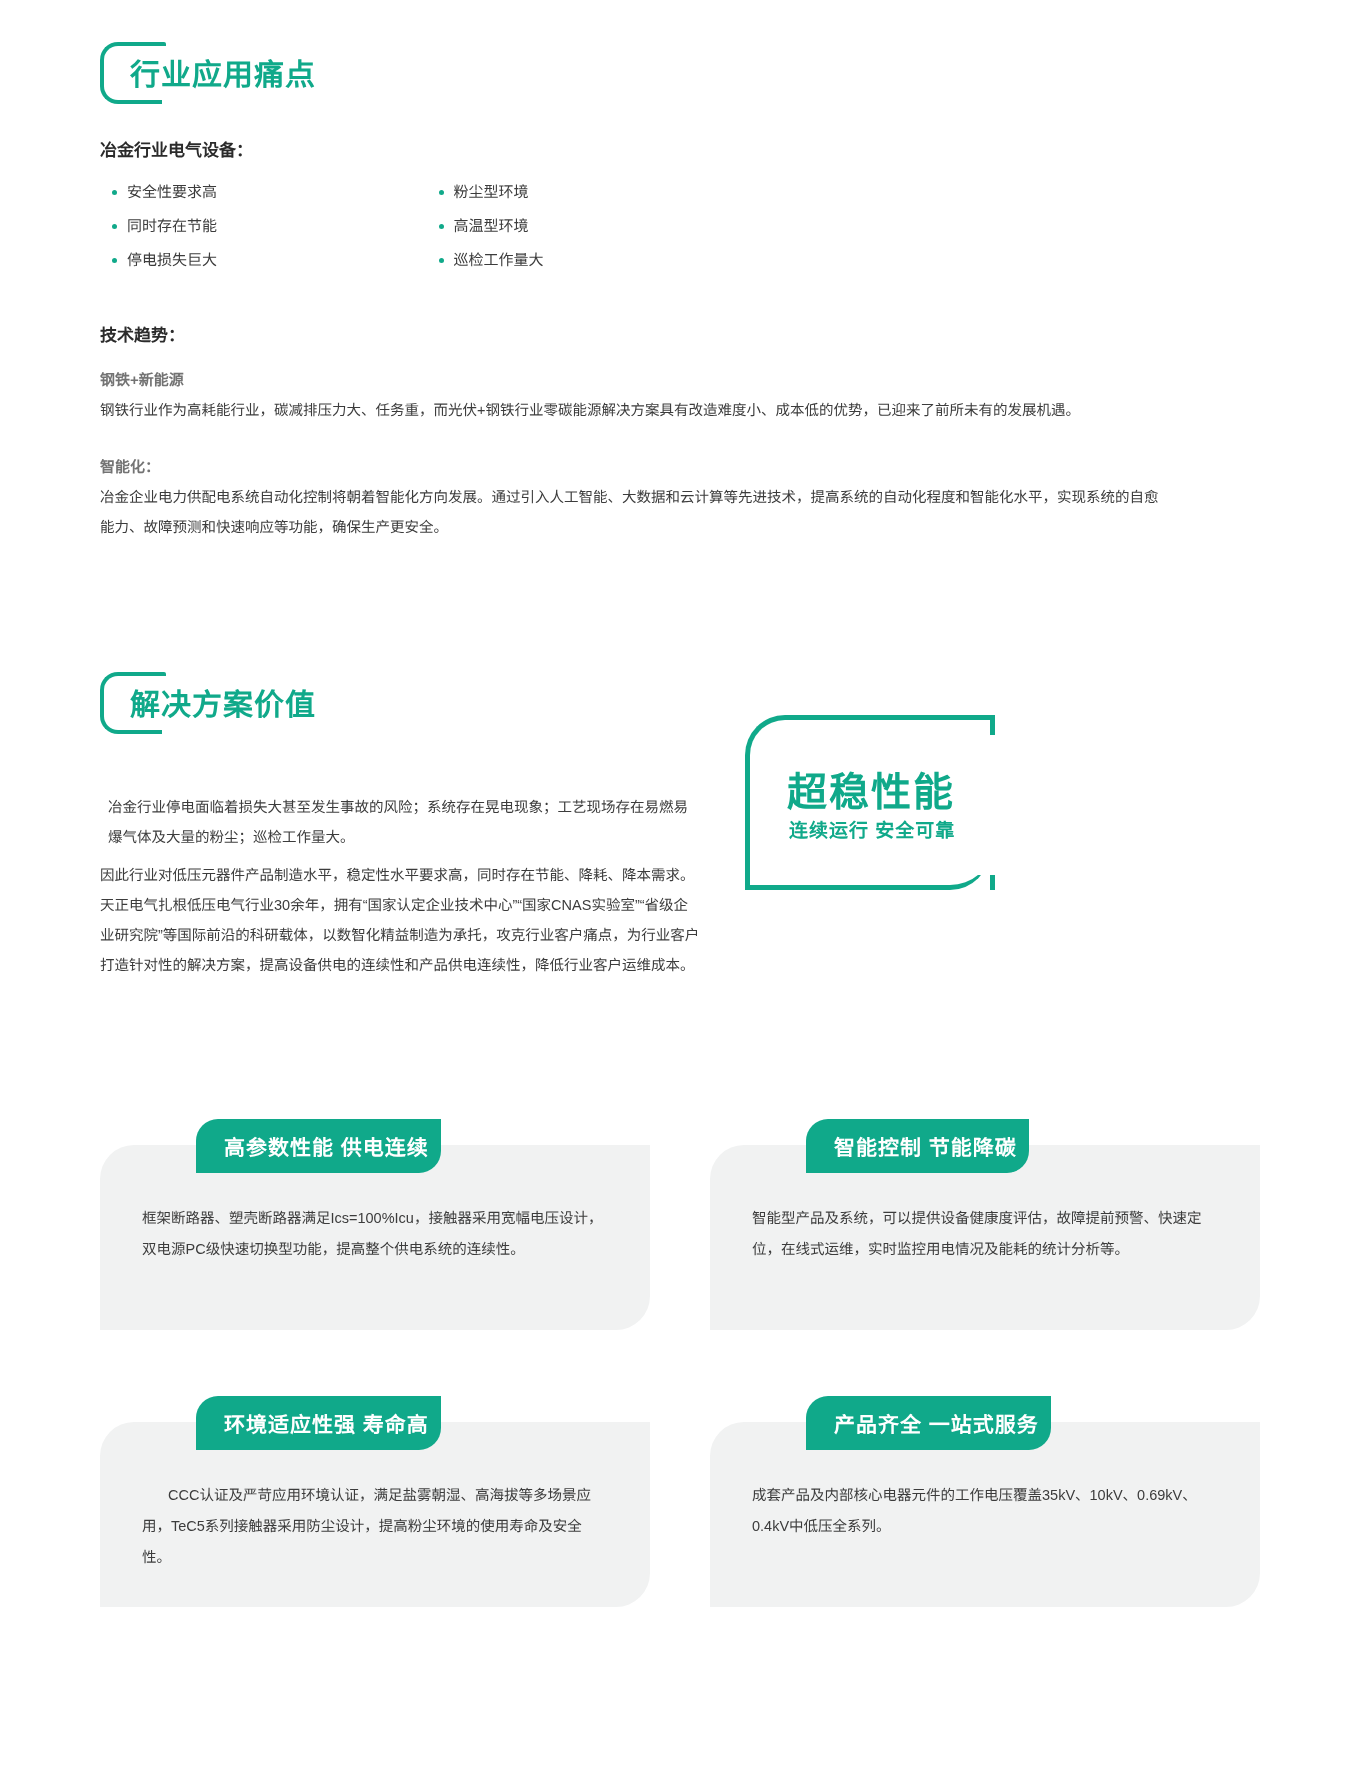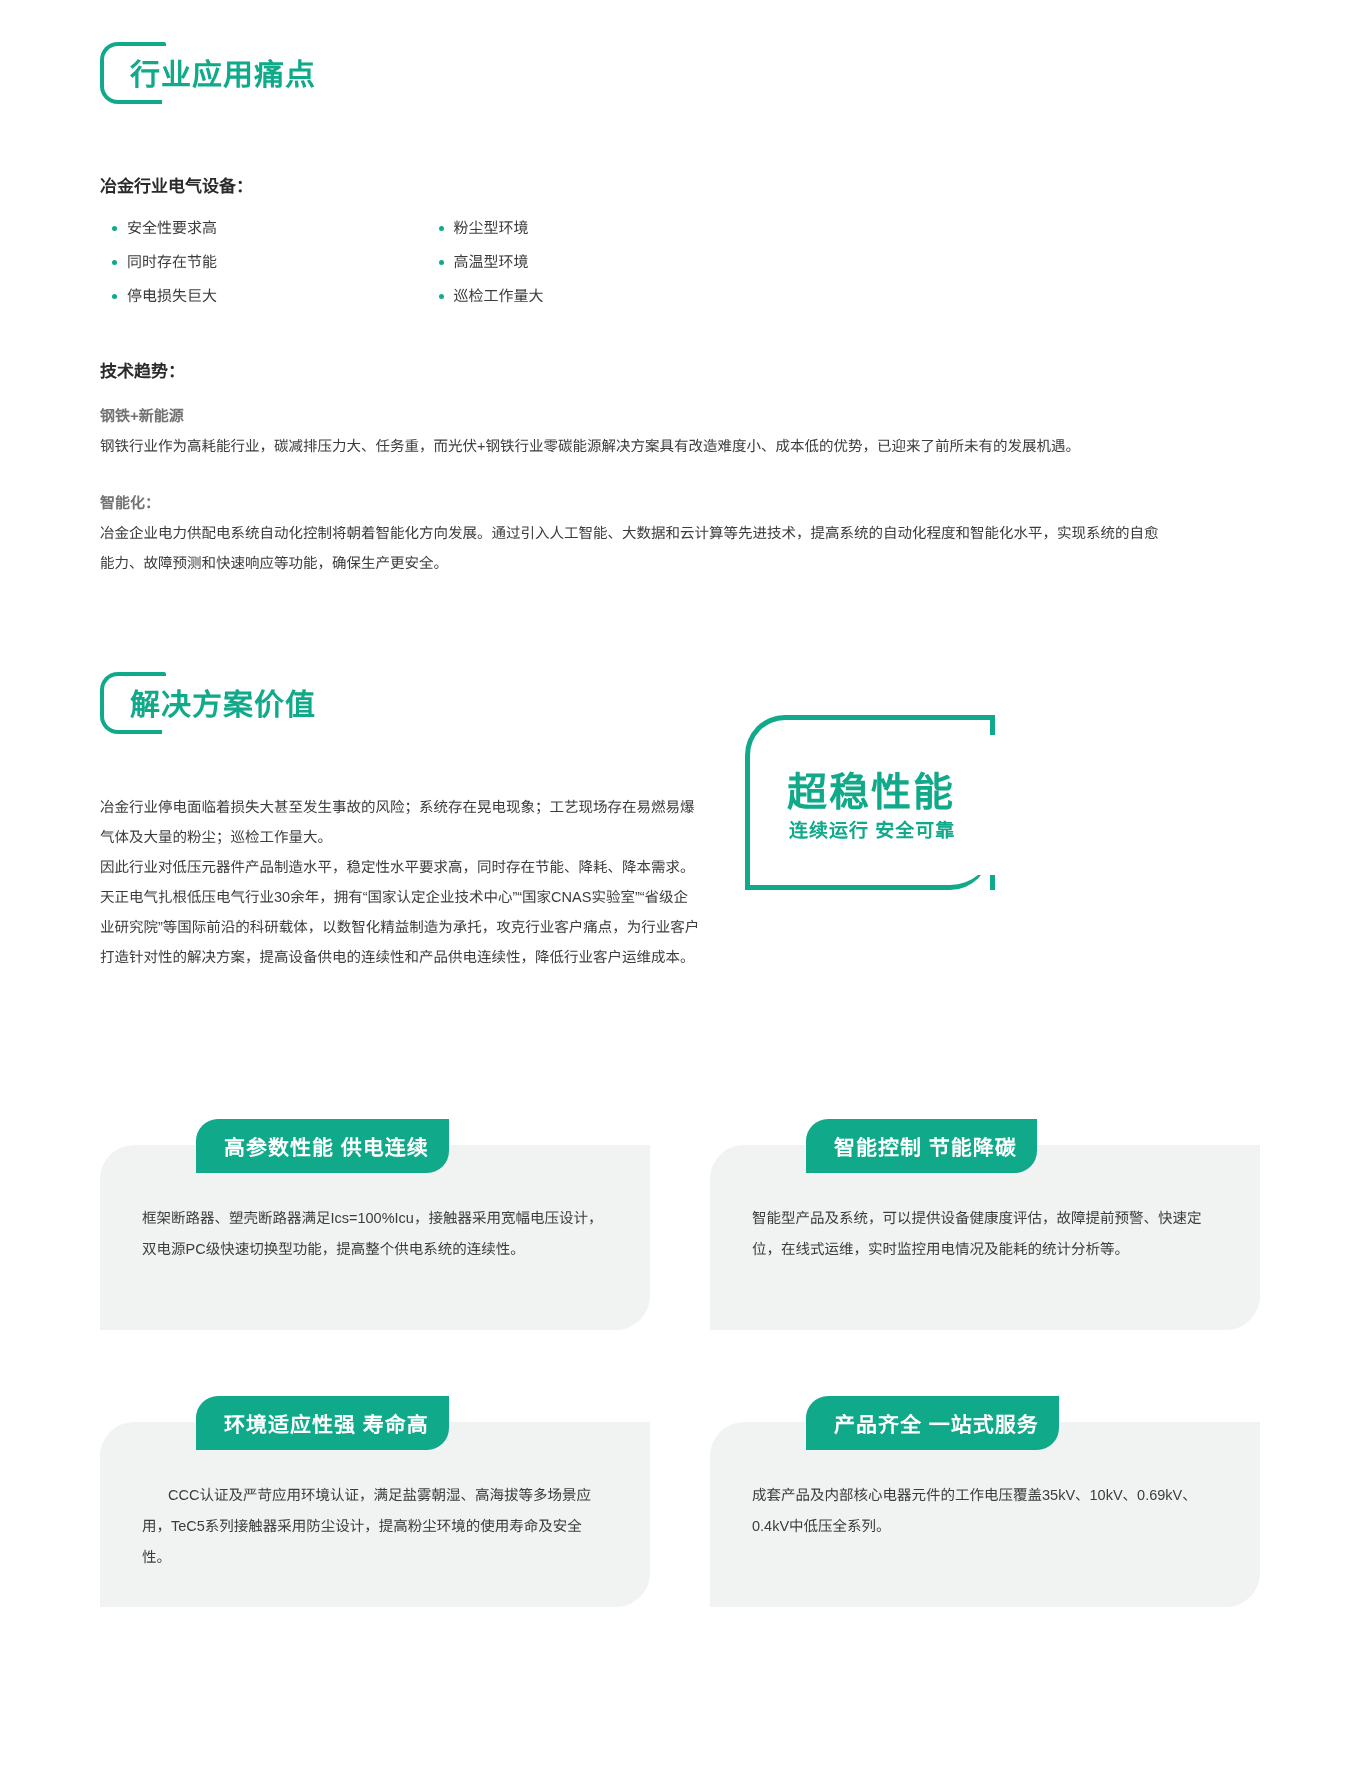--- a/index.html
+++ b/index.html
@@ -221,21 +221,21 @@
   }
   .card-title {
     position: absolute;
     left: 96px;
     top: -26px;
     background: #10a98a;
     color: #ffffff;
     font-size: 21px;
     font-weight: bold;
     letter-spacing: 1px;
-    padding: 12px 20px 12px 28px;
+    padding: 12px 12px 12px 28px;
     border-top-left-radius: 22px;
     border-bottom-right-radius: 22px;
     white-space: nowrap;
   }
   .card-body {
     font-size: 14.5px;
     line-height: 31px;
     color: #3c3c3c;
   }
   .card.indent .card-body {
@@ -247,21 +247,21 @@
 
 <div class="page">
 
   <div style="position:absolute; left:100px; top:42px; width:1150px;">
 
     <div class="section-head">
       <div class="bracket"></div>
       <div class="section-title">行业应用痛点</div>
     </div>
 
-    <div style="margin-top:60px;">
+    <div style="margin-top:24px;">
       <div class="sub-head">冶金行业电气设备：</div>
 
       <div class="bullet-cols">
         <div class="bullet-col">
           <div class="bullet-item">
             <span class="dot"></span>
             <span>安全性要求高</span>
           </div>
           <div class="bullet-item">
             <span class="dot"></span>
@@ -305,21 +305,21 @@
   </div>
 
   <div style="position:absolute; left:100px; top:672px; width:1150px;">
 
     <div class="section-head">
       <div class="bracket"></div>
       <div class="section-title">解决方案价值</div>
     </div>
 
     <div class="value-text" style="margin-top:50px;">
-      <p class="para" style="margin:0;">冶金行业停电面临着损失大甚至发生事故的风险；系统存在晃电现象；工艺现场存在易燃易爆气体及大量的粉尘；巡检工作量大。</p>
+      <p class="para" style="margin:8px;">冶金行业停电面临着损失大甚至发生事故的风险；系统存在晃电现象；工艺现场存在易燃易爆气体及大量的粉尘；巡检工作量大。</p>
       <p class="para" style="margin:0;">因此行业对低压元器件产品制造水平，稳定性水平要求高，同时存在节能、降耗、降本需求。天正电气扎根低压电气行业30余年，拥有“国家认定企业技术中心”“国家CNAS实验室”“省级企业研究院”等国际前沿的科研载体，以数智化精益制造为承托，攻克行业客户痛点，为行业客户打造针对性的解决方案，提高设备供电的连续性和产品供电连续性，降低行业客户运维成本。</p>
     </div>
   </div>
 
   <div class="badge">
     <div class="bk"></div>
     <div class="badge-mask"></div>
     <div class="badge-main">超稳性能</div>
     <div class="badge-sub">连续运行  安全可靠</div>
   </div>

